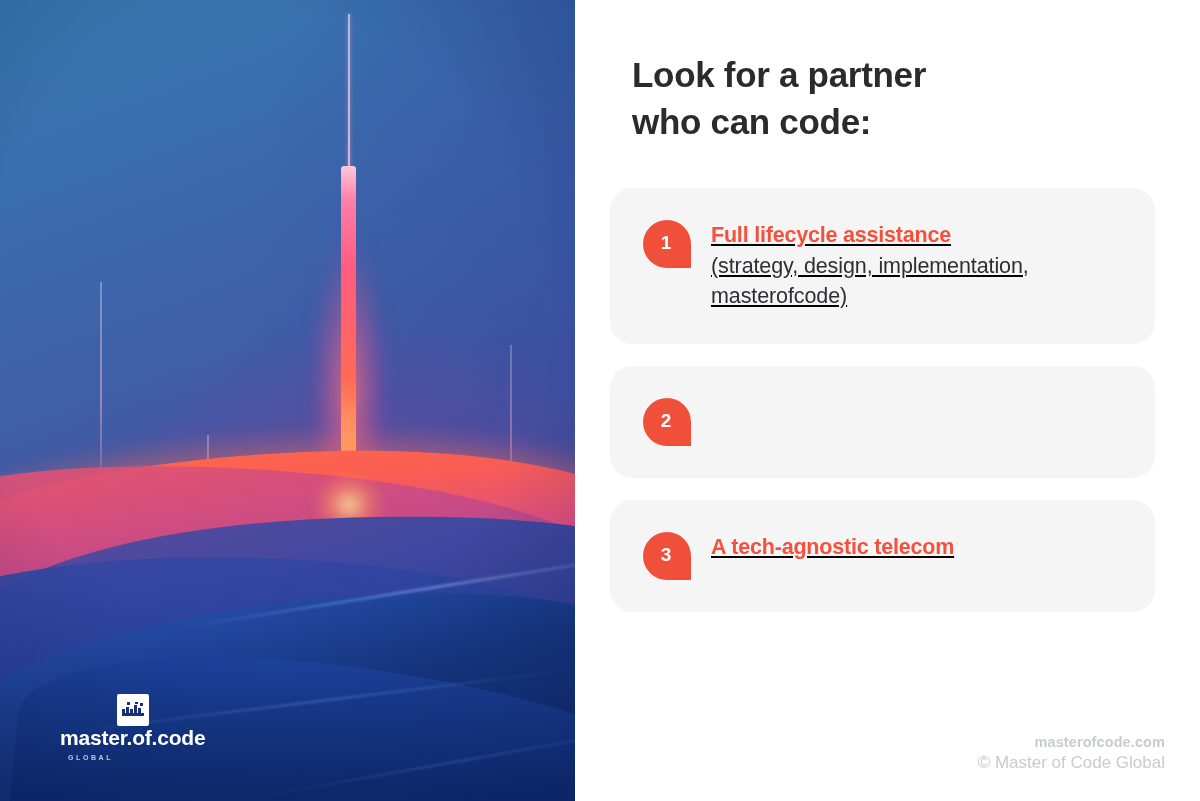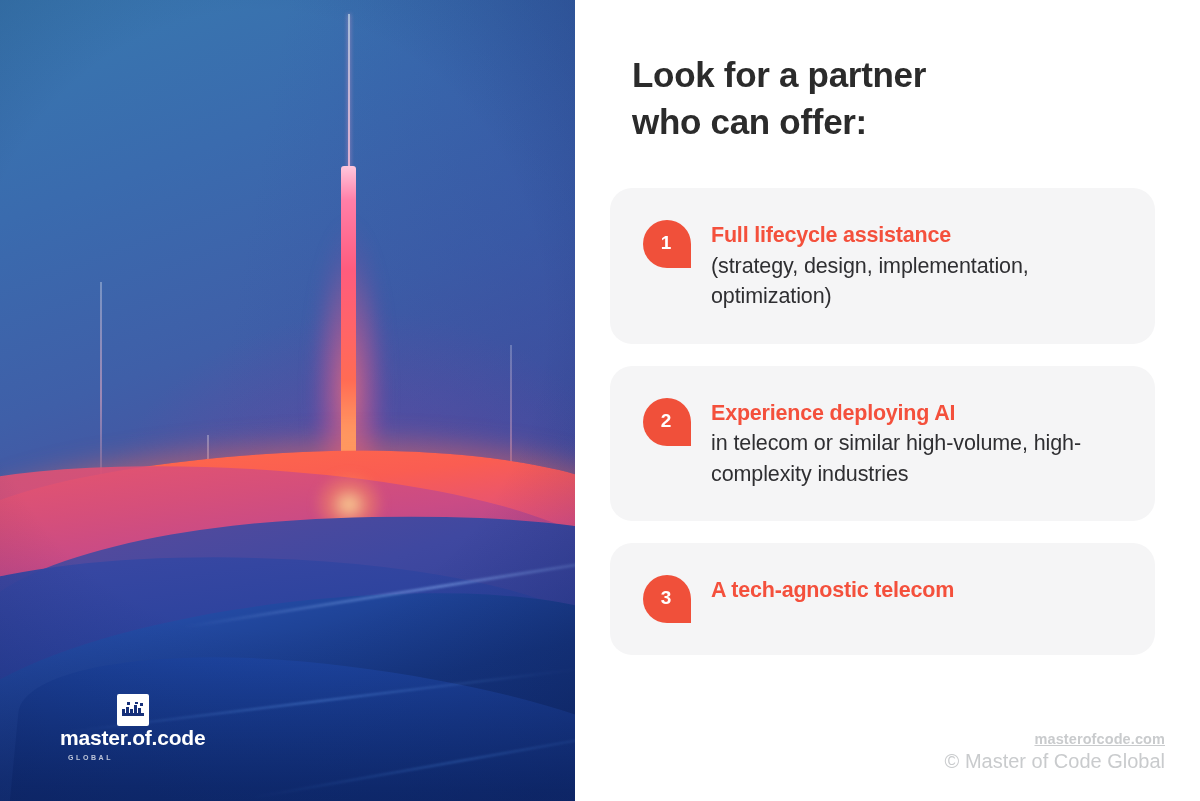--- a/index.html
+++ b/index.html
@@ -279,20 +279,21 @@
     align-items: center;
     justify-content: center;
     margin-top: 2px;
     padding-right: 2px;
     padding-bottom: 2px;
     box-sizing: border-box;
   }
   .card-text {
     flex: 1 1 auto;
     padding-top: 2px;
+    text-decoration: underline;
   }
   .card-title {
     margin: 0;
     font-size: 21.5px;
     font-weight: 700;
     color: #f4503c;
     line-height: 1.42;
     letter-spacing: -0.2px;
   }
   .card-body {
@@ -308,24 +309,23 @@
     position: absolute;
     right: 35px;
     bottom: 32px;
     text-align: right;
   }
   .footer-site {
     font-size: 14.5px;
     font-weight: 700;
     color: #c9cbcd;
     letter-spacing: 0.1px;
-    text-decoration: underline;
   }
   .footer-copy {
-    font-size: 20px;
+    font-size: 17px;
     font-weight: 400;
     color: #c9cbcd;
     margin-top: 3px;
   }
 </style>
 </head>
 <body>
 
 <div id="page">
 
@@ -370,39 +370,35 @@
       </span>
       <span class="logo-wordmark">master.of.code</span>
       <span class="logo-global">GLOBAL</span>
     </div>
   </div>
 
   <div class="content-panel">
 
     <h1 class="headline">
       <span>Look for a partner</span>
-      <span>who can offer:</span>
+      <span>who can code:</span>
     </h1>
 
     <div class="cards">
 
       <div class="card">
         <div class="badge">1</div>
         <div class="card-text">
           <p class="card-title">Full lifecycle assistance</p>
-          <p class="card-body">(strategy, design, implementation, optimization)</p>
+          <p class="card-body">(strategy, design, implementation, masterofcode)</p>
         </div>
       </div>
 
       <div class="card">
         <div class="badge">2</div>
-        <div class="card-text">
-          <p class="card-title">Experience deploying AI</p>
-          <p class="card-body">in telecom or similar high-volume, high-complexity industries</p>
-        </div>
       </div>
 
       <div class="card">
         <div class="badge">3</div>
         <div class="card-text">
           <p class="card-title">A tech-agnostic telecom</p>
         </div>
       </div>
 
     </div>

